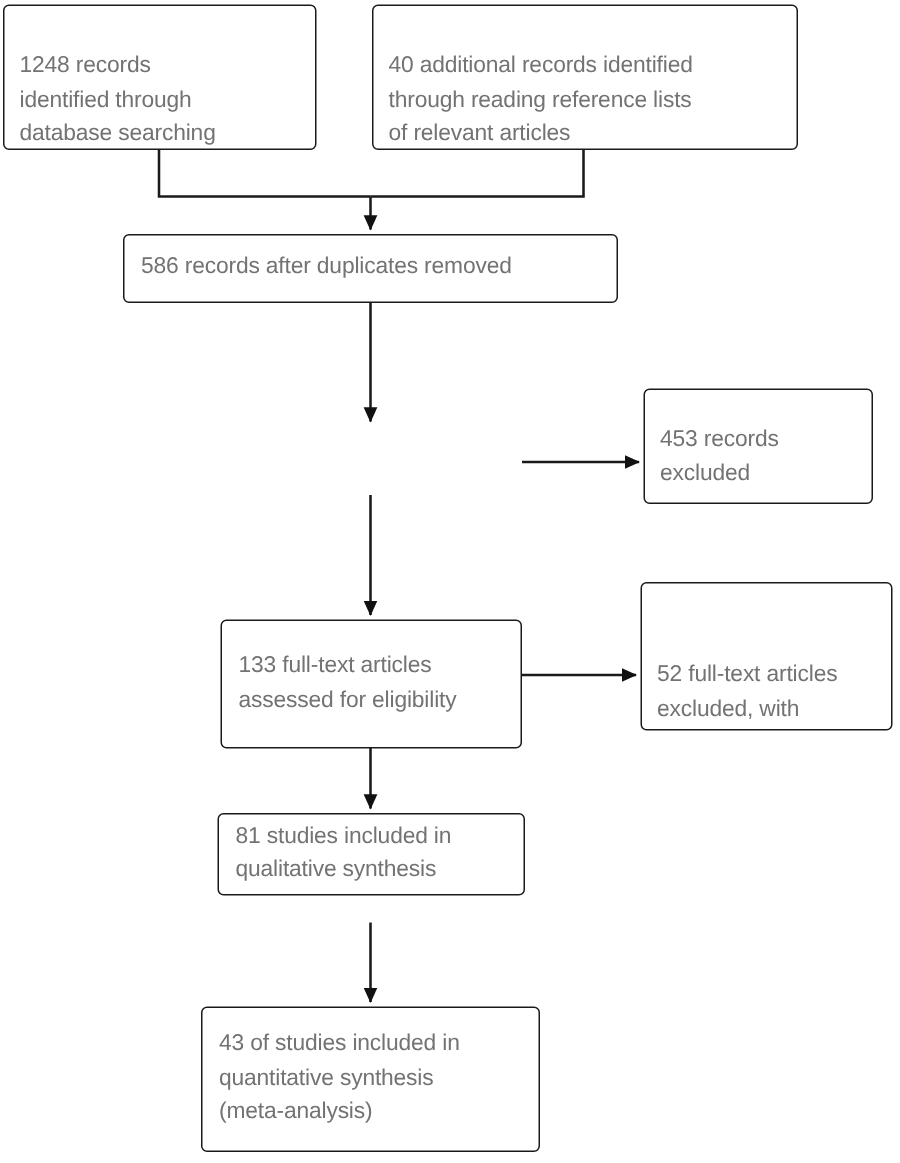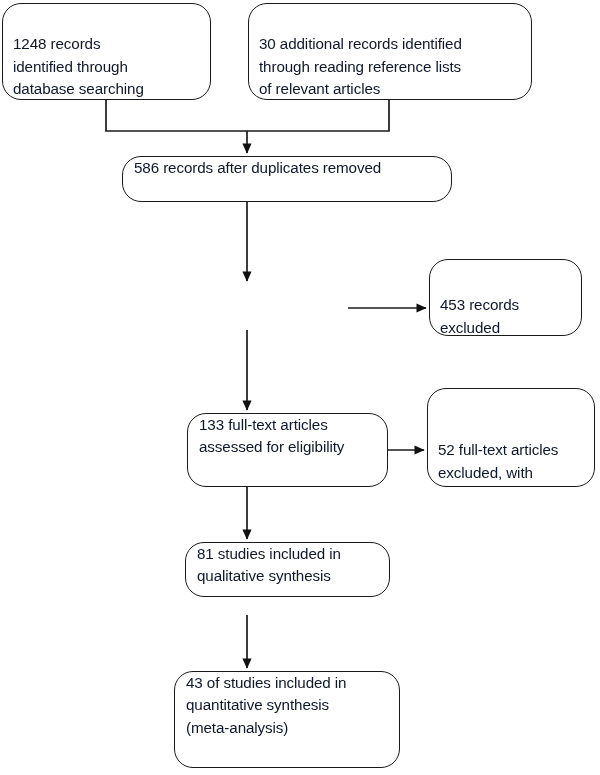--- a/index.html
+++ b/index.html
@@ -22,37 +22,37 @@
     top: 0;
     width: 600px;
     height: 775px;
     pointer-events: none;
   }
   .node {
     position: absolute;
     box-sizing: border-box;
     background: #ffffff;
     border: 1.6px solid #1a1a1a;
-    border-radius: 19px;
-    color: #0f172a;
+    border-radius: 4px;
+    color: #737373;
     font-family: "Liberation Sans", sans-serif;
     font-size: 15.2px;
     line-height: 1.47;
     letter-spacing: -0.1px;
     padding: 7px 0 0 10px;
     z-index: 2;
     white-space: pre-line;
     overflow: hidden;
   }
   .node.center-v {
     display: flex;
     flex-direction: column;
+    justify-content: center;
     padding-top: 0;
     padding-bottom: 1px;
-    margin-left: 40px;
   }
   .node-text {
     display: block;
     white-space: pre-line;
   }
 </style>
 </head>
 <body>
 
 <div id="canvas">
@@ -99,36 +99,36 @@
     </g>
   </svg>
 
   <div class="node" style="left:2px; top:3px; width:209px; height:97px;">
     <span class="node-text">1248 records
 identified through
 database searching</span>
   </div>
 
   <div class="node" style="left:248px; top:3px; width:284px; height:97px;">
-    <span class="node-text">30 additional records identified
+    <span class="node-text">40 additional records identified
 through reading reference lists
 of relevant articles</span>
   </div>
 
   <div class="node center-v" style="left:82px; top:156px; width:330px; height:46px; padding-left:11px;">
     <span class="node-text">586 records after duplicates removed</span>
   </div>
 
 
-  <div class="node" style="left:429px; top:259px; width:153px; height:77px; padding-top:12px;">
+  <div class="node" style="left:429px; top:259px; width:153px; height:77px; padding-top:0;">
     <span class="node-text">453 records
 excluded</span>
   </div>
 
-  <div class="node center-v" style="left:147px; top:413px; width:201px; height:74px; padding-left:11px;">
+  <div class="node center-v" style="left:147px; top:413px; width:201px; height:86px; padding-left:11px;">
     <span class="node-text">133 full-text articles
 assessed for eligibility</span>
   </div>
 
   <div class="node" style="left:427px; top:388px; width:168px; height:99px; padding-top:28px;">
     <span class="node-text">52 full-text articles
 excluded, with
 reasons</span>
   </div>
 

